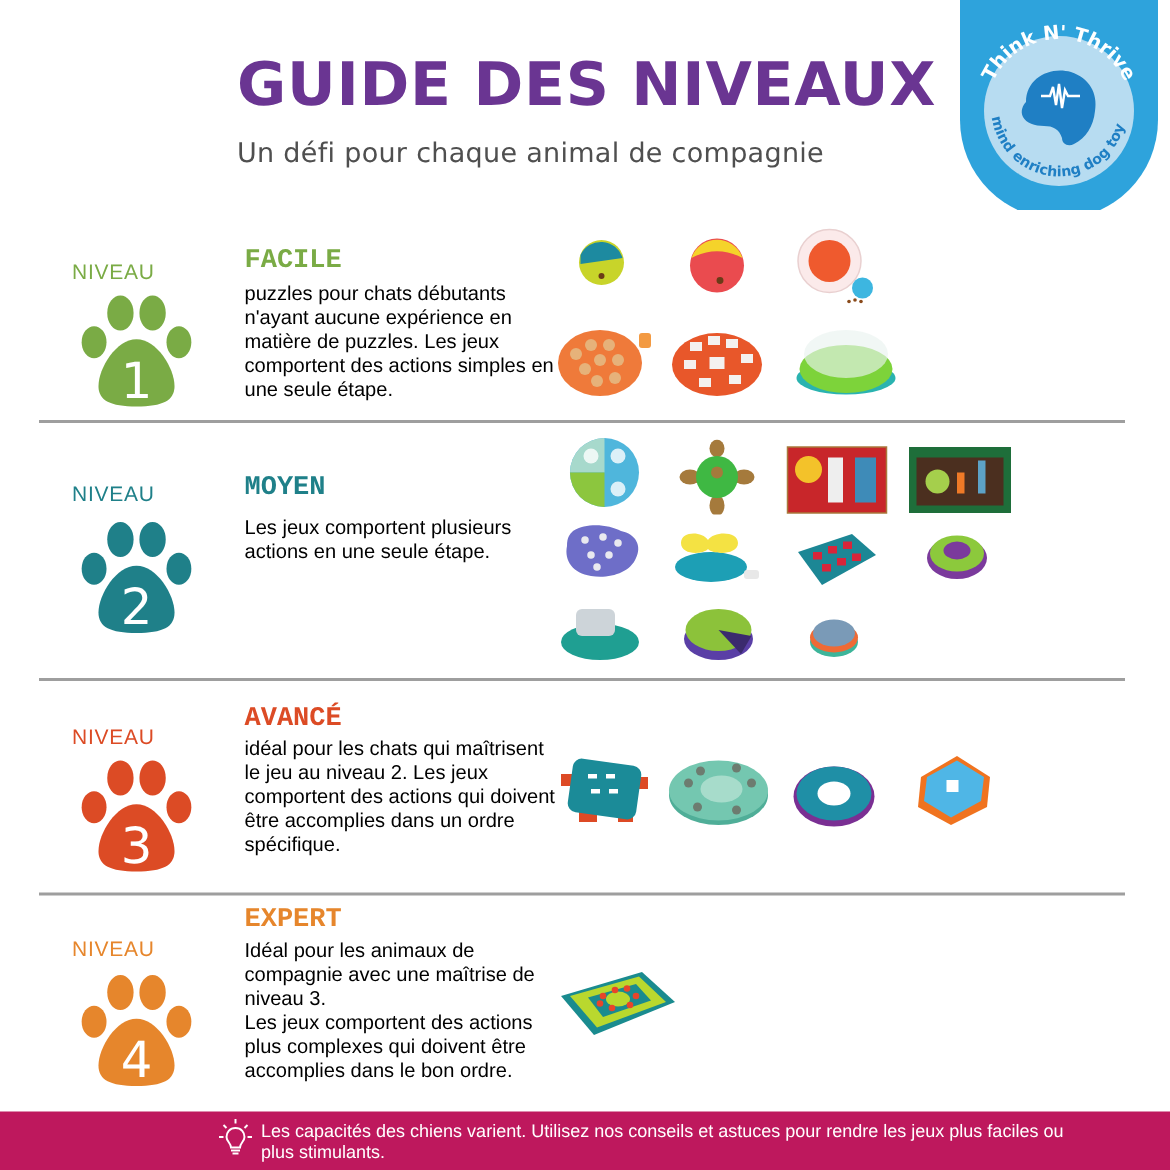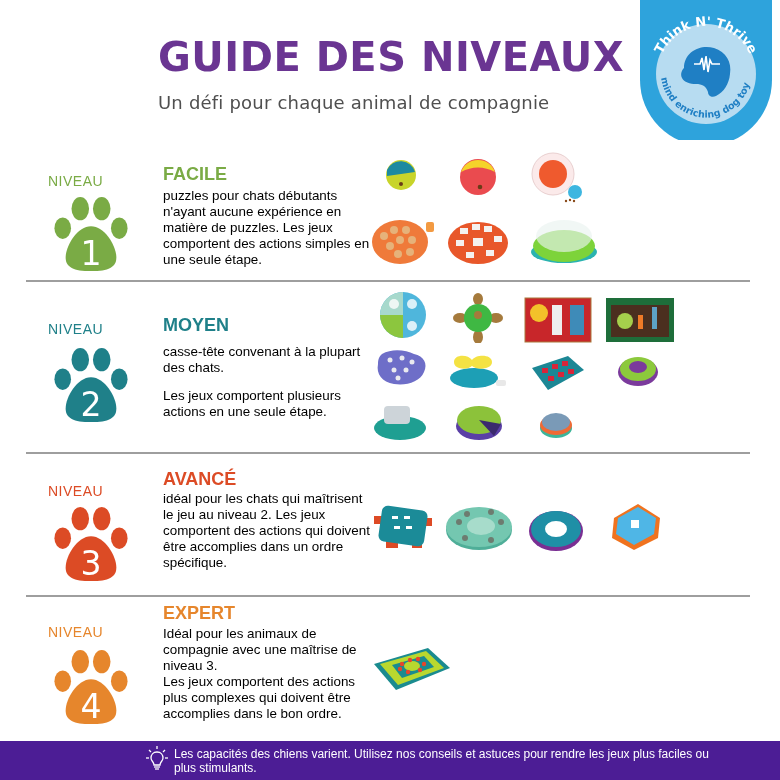--- a/index.html
+++ b/index.html
@@ -8,27 +8,27 @@
 
   .title { position:absolute; left:158px; top:34px; font-family:"DejaVu Sans", sans-serif; font-weight:bold; font-size:40px; color:#6a3592; letter-spacing:0.5px; white-space:nowrap; }
   .subtitle { position:absolute; left:158px; top:92px; font-family:"DejaVu Sans", sans-serif; font-size:18px; color:#4f4f4f; white-space:nowrap; letter-spacing:0.2px; }
 
   .logo { position:absolute; left:636px; top:0; width:140px; height:140px; }
 
   .divider { position:absolute; left:26px; width:724px; height:2px; background:#9e9e9e; }
 
   .level-label { position:absolute; left:48px; font-size:14px; letter-spacing:0.5px; }
   .paw { position:absolute; left:52px; width:78px; height:78px; }
-  .lvl-head { position:absolute; left:163px; font-family:Liberation Sans, sans-serif; font-weight:bold; font-size:18px; }
+  .lvl-head { position:absolute; left:163px; font-family:Liberation Mono, monospace; font-weight:bold; font-size:18px; }
   .lvl-desc { position:absolute; left:163px; width:210px; font-size:13.4px; line-height:16px; color:#000000; }
   .lvl-desc p + p { margin-top:12px; }
 
   .product { position:absolute; }
 
-  .footer { position:absolute; left:0; top:741px; width:780px; height:39px; background:#4c1d95; color:#ffffff; }
+  .footer { position:absolute; left:0; top:741px; width:780px; height:39px; background:#be185d; color:#ffffff; }
   .footer-icon { position:absolute; left:146px; top:5px; width:22px; height:26px; }
   .footer-text { position:absolute; left:174px; top:6px; width:560px; font-size:12px; line-height:14px; color:#ffffff; }
 </style>
 </head>
 <body>
 
 <div class="title">GUIDE DES NIVEAUX</div>
 <div class="subtitle">Un défi pour chaque animal de compagnie</div>
 
 <svg class="logo" viewBox="0 0 140 140">
@@ -130,21 +130,20 @@
       <ellipse cx="29" cy="14" rx="9" ry="12"></ellipse>
         <ellipse cx="51" cy="14" rx="9" ry="12"></ellipse>
       <ellipse cx="11" cy="34" rx="8.5" ry="11"></ellipse>
         <ellipse cx="69" cy="34" rx="8.5" ry="11"></ellipse>
       <path d="M40 32 C54 32 66 52 66 64 C66 74 58 78 40 78 C22 78 14 74 14 64 C14 52 26 32 40 32 Z"></path>
     </g>
     <text x="40" y="72" text-anchor="middle" font-family="DejaVu Sans, sans-serif" font-size="34" fill="#ffffff">2</text>
   </svg>
   <div class="lvl-head" style="top:315px;color:#1f8089;text-align:center;">MOYEN</div>
   <div class="lvl-desc" style="top:344px;">
-    <p>casse-tête convenant à la plupart des chats.</p>
     <p>Les jeux comportent plusieurs actions en une seule étape.</p>
   </div>
 
   <svg class="product" style="left:378px;top:290px;" width="50" height="50" viewBox="0 0 50 50">
     <circle cx="25" cy="25" r="23" fill="#4fb6dc"></circle>
       <path d="M25 2 A23 23 0 0 0 2 25 H25 Z" fill="#a7d9cc"></path>
       <path d="M2 25 A23 23 0 0 0 25 48 V25 Z" fill="#8cc63e"></path>
     <g fill="#ffffff" opacity="0.8">
         <circle cx="16" cy="14" r="5"></circle>
         <circle cx="34" cy="14" r="5"></circle>

